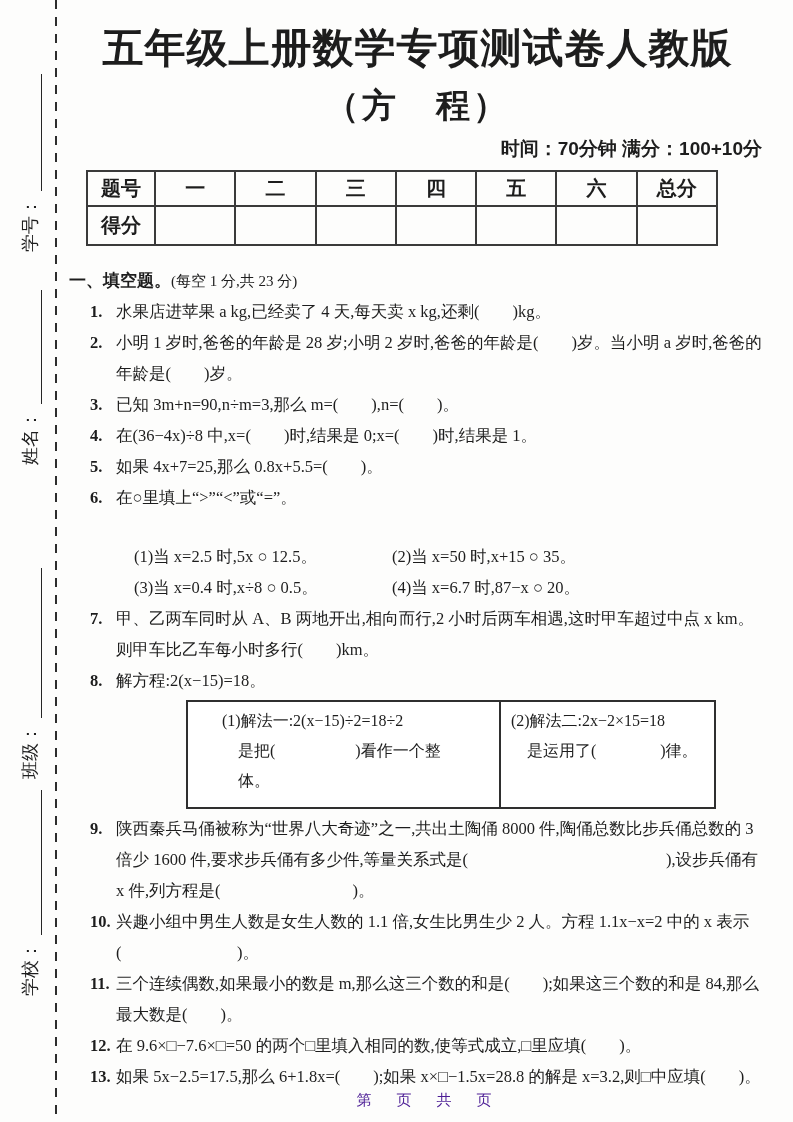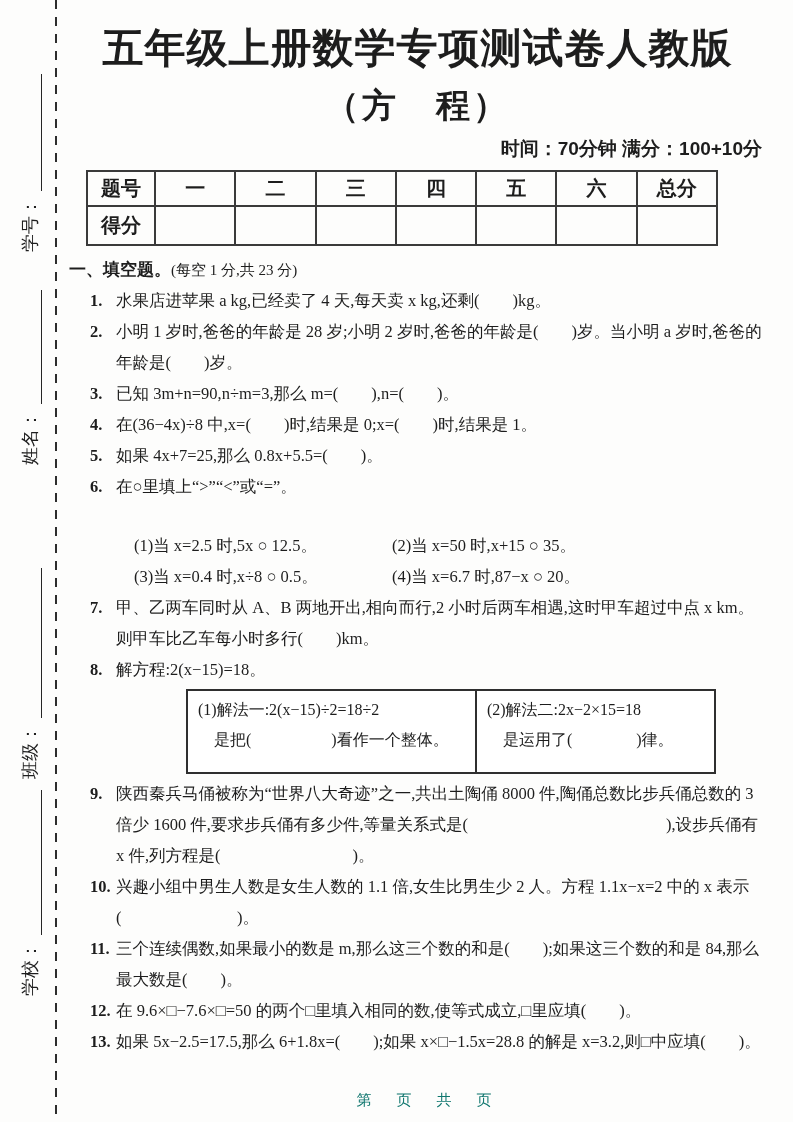--- a/index.html
+++ b/index.html
@@ -38,40 +38,40 @@
     font-family:Liberation Sans, sans-serif; font-weight:bold;
     font-size:19px; text-align:right; padding-right:4px; margin-top:10px;
   }
   table.score { border-collapse:collapse; table-layout:fixed; width:632px; margin:8px 0 0 17px; }
   table.score td {
     border:2px solid #3a3a3a; text-align:center; vertical-align:middle;
     font-family:"Liberation Sans","DejaVu Sans",sans-serif; font-weight:bold; font-size:20px;
     height:33px; padding:0;
   }
   table.score tr.r2 td { height:37px; }
-  .section-head { margin-top:11px; font-size:17px; line-height:26px; }
+  .section-head { margin-top:22px; font-size:17px; line-height:26px; }
   .sh-bold { font-weight:bold; }
   .sh-note { font-size:15px; }
 
   .qlist { margin-top:2px; }
   .q { position:relative; padding-left:26px; margin-left:21px; font-size:16.5px; line-height:31px; }
   .q-num { position:absolute; left:0; top:0; font-weight:bold; }
   .sub-grid { display:grid; grid-template-columns:258px 1fr; margin-left:18px;margin-top:28px; }
   .sub-item { line-height:31px; }
   .sol-box {
     width:526px; margin:4px 0 4px 70px; border:2px solid #2f2f2f;
     display:grid; grid-template-columns:1.2fr 1fr; background:#fff;
   }
-  .sol-cell { padding:4px 10px 17px; line-height:30px; font-size:16px; }
+  .sol-cell { padding:4px 10px 11px; line-height:30px; font-size:16px;margin-left:24px; }
   .sol-cell.right { border-left:2px solid #2f2f2f; }
   .sol-line2 { margin-left:16px; }
 
   .footer {
     position:absolute; left:78px; width:697px; bottom:12px; text-align:center;
-    font-size:15px; letter-spacing:5px; color:#0f766e;
+    font-size:15px; letter-spacing:5px; color:#4c1d95;
   }
 </style>
 </head>
 <body>
 
 <div class="page">
 
   <div class="seal-divider"></div>
   <div>
       <div class="seal-item si0">

